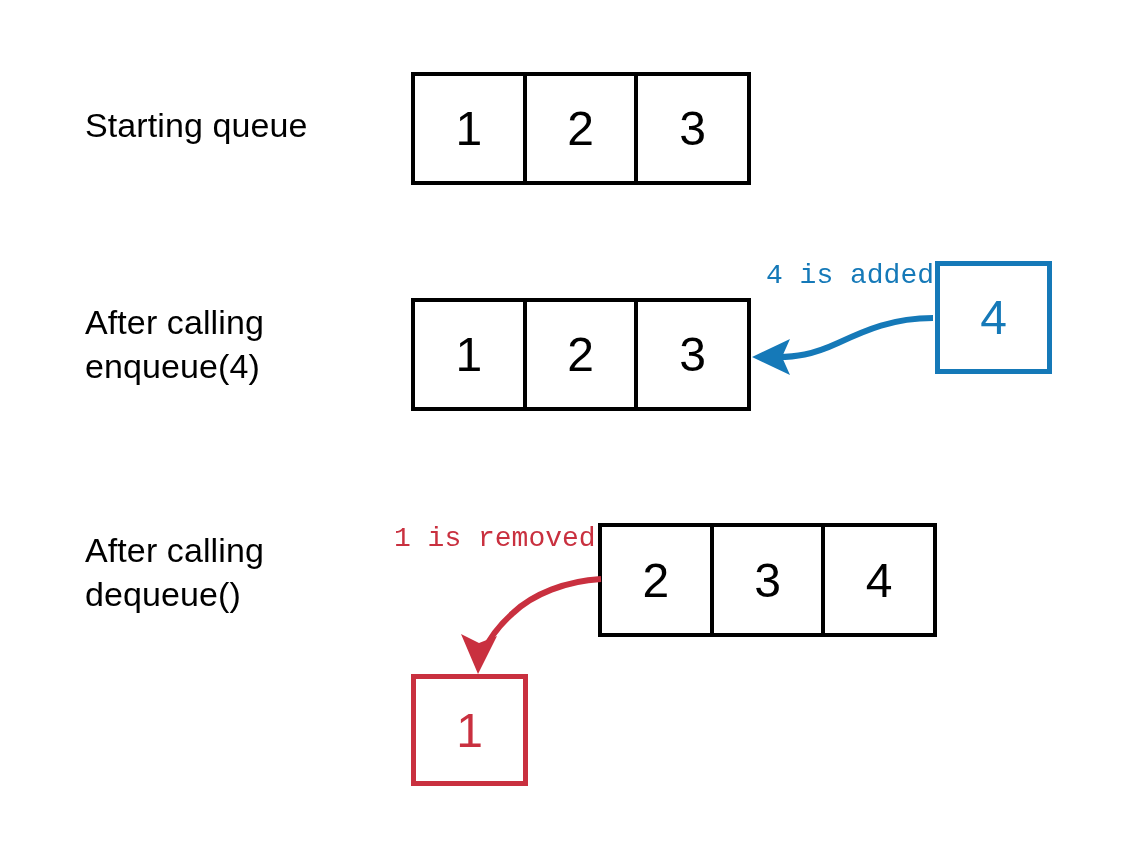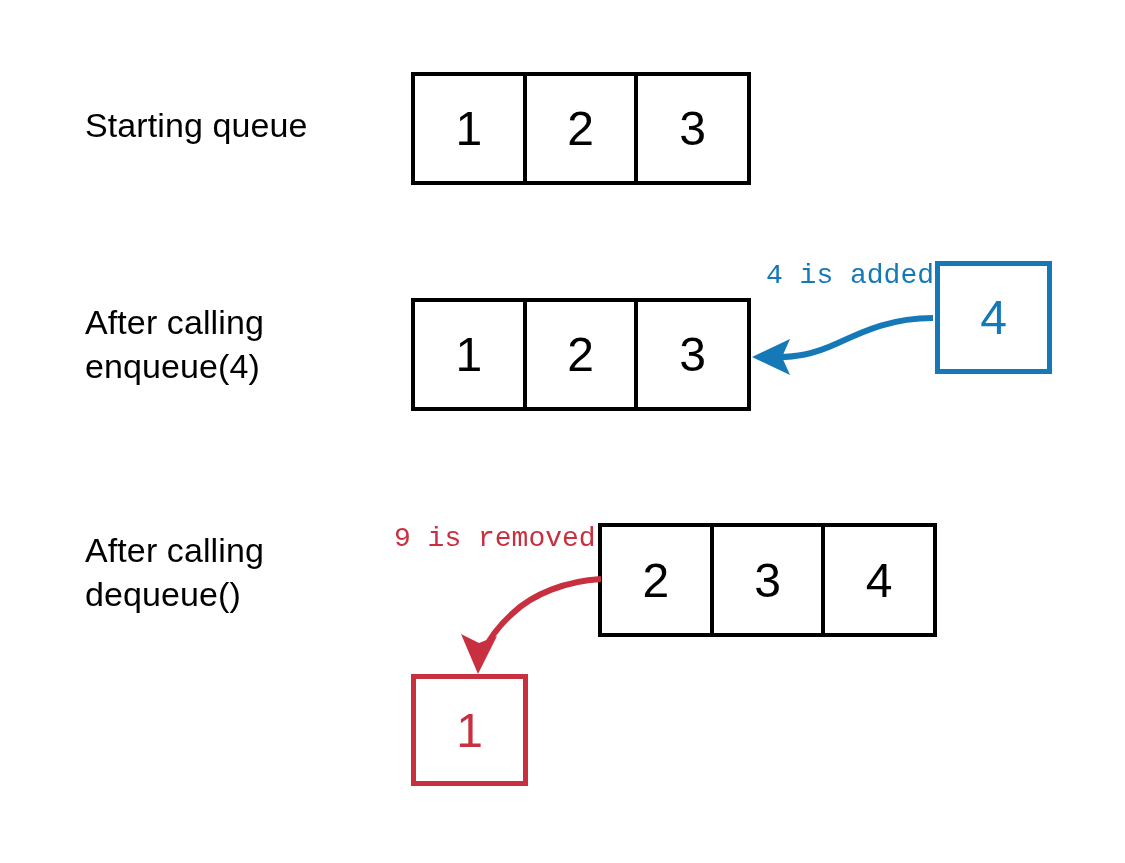--- a/index.html
+++ b/index.html
@@ -112,21 +112,21 @@
 
   <div class="row-label" style="left:85px; top:528px;">After calling
 dequeue()</div>
 
   <div class="queue" style="left:598px; top:523px; width:339px; height:114px;">
     <div class="cell" style="width:113px;">2</div>
     <div class="cell" style="width:113px;">3</div>
     <div class="cell" style="width:109px;">4</div>
   </div>
 
-  <div class="annot annot-red" style="left:394px; top:524px;">9 is removed</div>
+  <div class="annot annot-red" style="left:394px; top:524px;">1 is removed</div>
 
   <div class="single-box box-red" style="left:411px; top:674px; width:117px; height:112px;">1</div>
 
   <svg class="arrow-layer" viewBox="0 0 1125 863">
 
     <g>
       <path d="M 933,318 C 893,318 866,330 838,343 C 812,355 795,357 778,357" fill="none" stroke="#1579b8" stroke-width="6" stroke-linecap="butt"></path>
       <path d="M 752,357 L 790,339 L 782,357 L 790,375 Z" fill="#1579b8"></path>
     </g>
 

